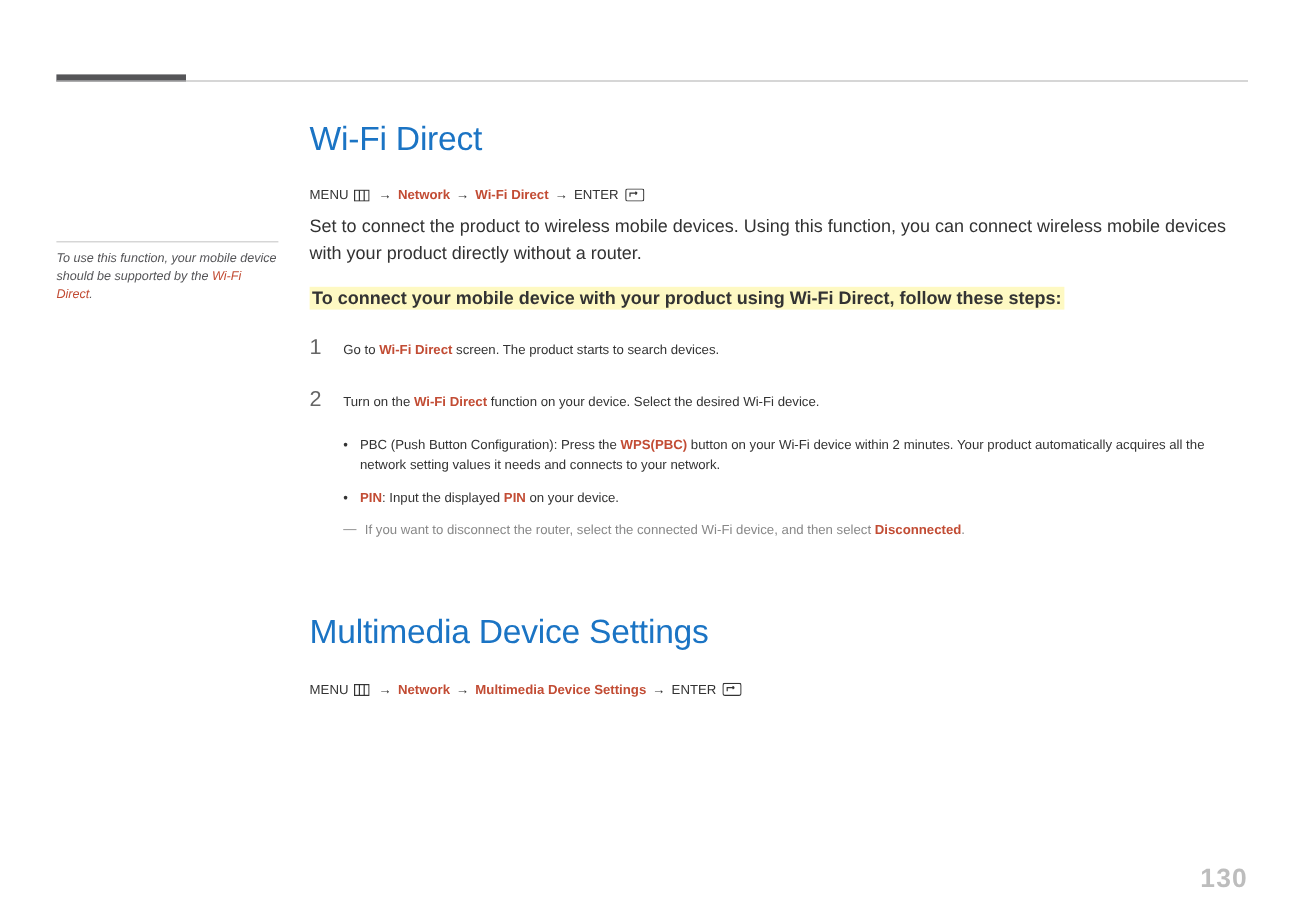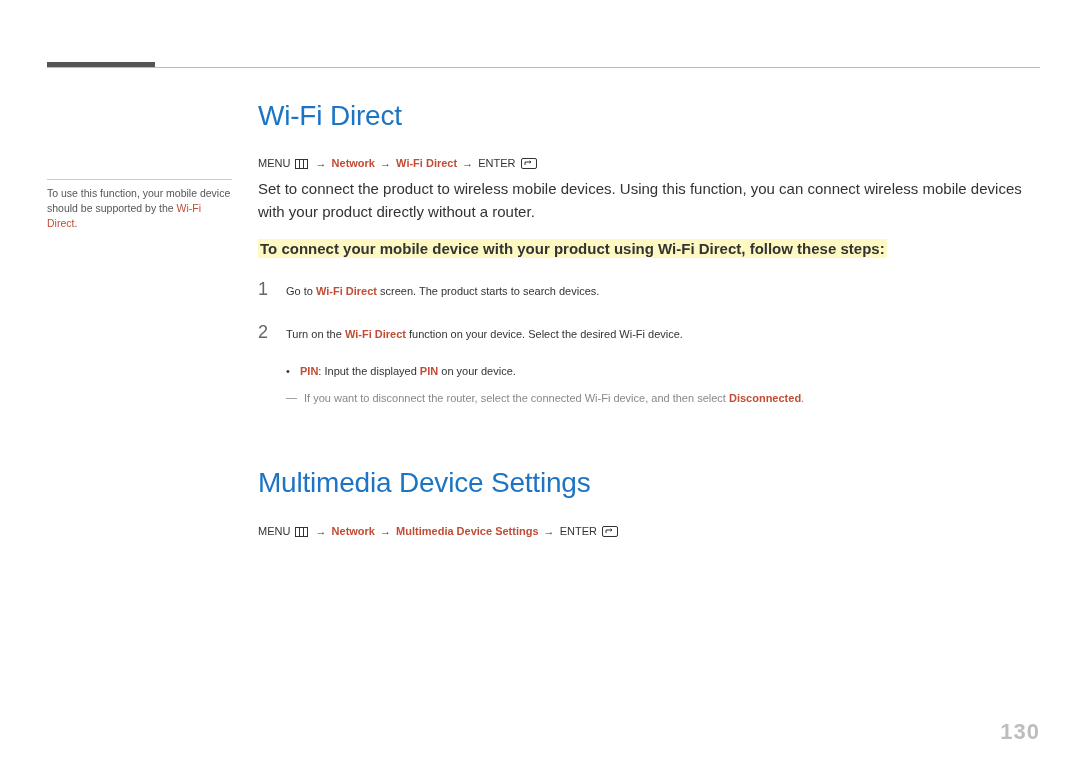--- a/index.html
+++ b/index.html
@@ -17,28 +17,29 @@
   .top-rule {
     position: absolute;
     top: 67px;
     left: 47px;
     right: 40px;
     border-top: 1px solid #bbb;
   }
 
   .sidebar {
     position: absolute;
-    top: 179px;
+    top: 201px;
     left: 47px;
     width: 185px;
     border-top: 1px solid #ccc;
     padding-top: 6px;
     font-size: 10.5px;
     line-height: 1.45;
     color: #555558;
+    font-style: italic;
   }
   .sidebar .accent { color: #c24c34; }
 
   .content {
     position: absolute;
     top: 100px;
     left: 258px;
     right: 40px;
   }
 
@@ -199,20 +200,23 @@
       <li>
         <span class="num">2</span>
         <span>
           <span>Turn on the </span><span class="accent">Wi-Fi Direct</span><span> function on your device. Select the desired Wi-Fi device.</span>
         </span>
       </li>
     </ol>
 
     <ul class="bullets">
       <li>
+        <span>PBC (Push Button Configuration): Press the </span><span class="accent">WPS(PBC)</span><span> button on your Wi-Fi device within 2 minutes. Your product automatically acquires all the network setting values it needs and connects to your network.</span>
+      </li>
+      <li>
         <span class="accent">PIN</span><span>: Input the displayed </span><span class="accent">PIN</span><span> on your device.</span>
       </li>
     </ul>
 
     <div class="footnote">
       <span>If you want to disconnect the router, select the connected Wi-Fi device, and then select </span><span class="accent">Disconnected</span><span>.</span>
     </div>
 
     <h1 class="section-title second">Multimedia Device Settings</h1>
 

